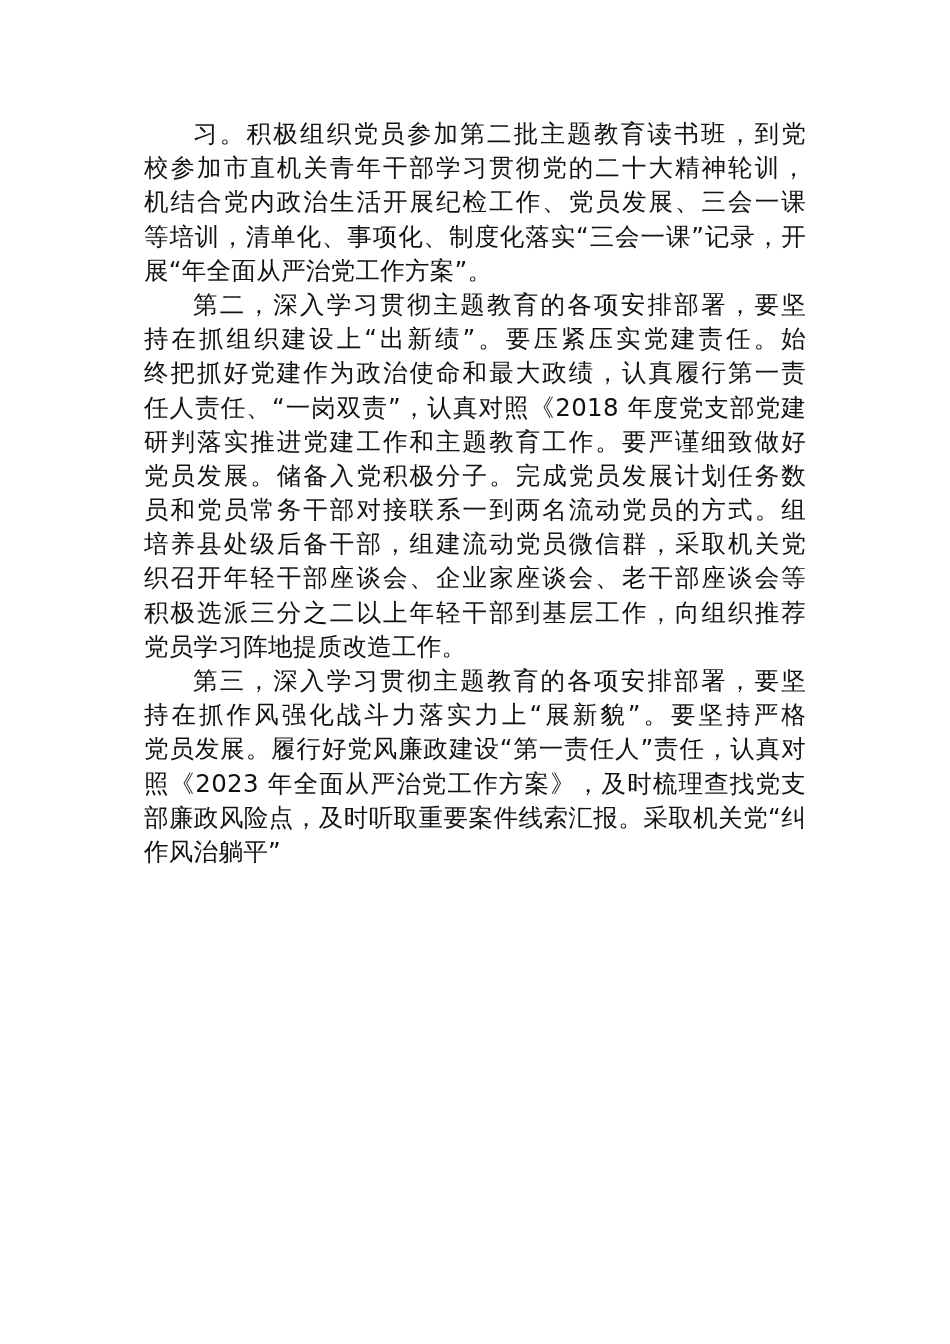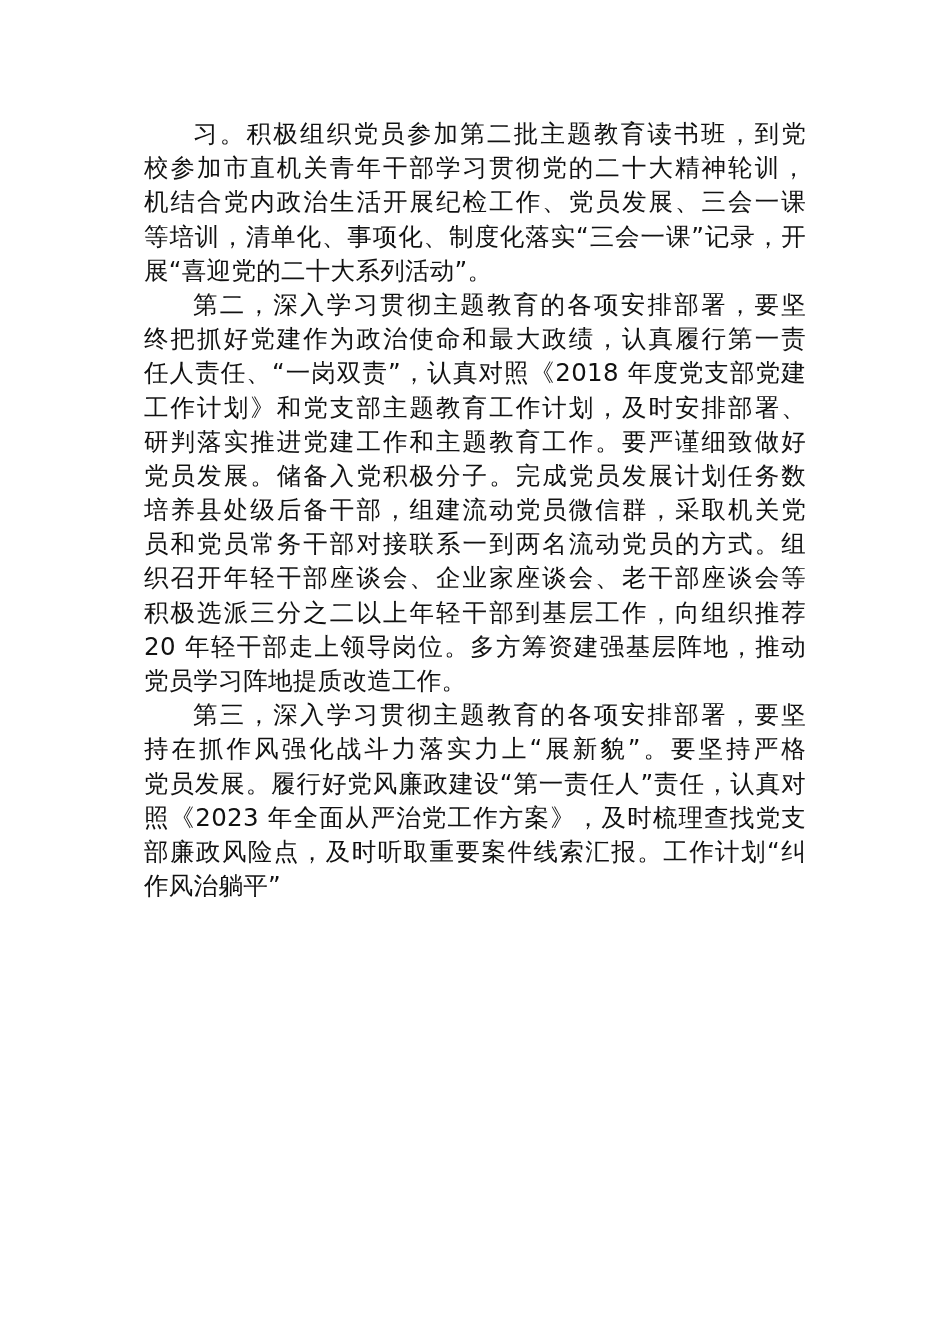--- a/index.html
+++ b/index.html
@@ -17,41 +17,40 @@
 <body>
 
 <div class="page">
   <div class="content">
 
     <div>
       <div class="line indent"><span>习。积极组织党员参加第二批主题教育读书班，到党</span></div>
       <div class="line"><span>校参加市直机关青年干部学习贯彻党的二十大精神轮训，</span></div>
       <div class="line"><span>机结合党内政治生活开展纪检工作、党员发展、三会一课</span></div>
       <div class="line"><span>等培训，清单化、事项化、制度化落实“三会一课”记录，开</span></div>
-      <div class="line last"><span>展“喜迎党的二十大系列活动”。</span></div>
+      <div class="line last"><span>展“年全面从严治党工作方案”。</span></div>
     </div>
 
     <div>
       <div class="line indent b"><span>第二，深入学习贯彻主题教育的各项安排部署，要坚</span></div>
+      <div class="line"><span class="b">持在抓组织建设上“出新绩”</span><span>。要压紧压实党建责任。始</span></div>
       <div class="line"><span>终把抓好党建作为政治使命和最大政绩，认真履行第一责</span></div>
       <div class="line"><span>任人责任、“一岗双责”，认真对照《2018 年度党支部党建</span></div>
-      <div class="line"><span>工作计划》和党支部主题教育工作计划，及时安排部署、</span></div>
       <div class="line"><span>研判落实推进党建工作和主题教育工作。要严谨细致做好</span></div>
       <div class="line"><span>党员发展。储备入党积极分子。完成党员发展计划任务数</span></div>
+      <div class="line"><span>员和党员常务干部对接联系一到两名流动党员的方式。组</span></div>
       <div class="line"><span>培养县处级后备干部，组建流动党员微信群，采取机关党</span></div>
-      <div class="line"><span>员和党员常务干部对接联系一到两名流动党员的方式。组</span></div>
       <div class="line"><span>织召开年轻干部座谈会、企业家座谈会、老干部座谈会等</span></div>
       <div class="line"><span>积极选派三分之二以上年轻干部到基层工作，向组织推荐</span></div>
-      <div class="line"><span>20 年轻干部走上领导岗位。多方筹资建强基层阵地，推动</span></div>
       <div class="line last"><span>党员学习阵地提质改造工作。</span></div>
     </div>
 
     <div>
       <div class="line indent b"><span>第三，深入学习贯彻主题教育的各项安排部署，要坚</span></div>
       <div class="line"><span class="b">持在抓作风强化战斗力落实力上“展新貌”</span><span>。要坚持严格</span></div>
       <div class="line"><span>党员发展。履行好党风廉政建设“第一责任人”责任，认真对</span></div>
       <div class="line"><span>照《2023 年全面从严治党工作方案》，及时梳理查找党支</span></div>
-      <div class="line"><span>部廉政风险点，及时听取重要案件线索汇报。工作计划“纠</span></div>
+      <div class="line"><span>部廉政风险点，及时听取重要案件线索汇报。采取机关党“纠</span></div>
       <div class="line last"><span>作风治躺平”</span></div>
     </div>
 
   </div>
 </div>
 
 </body></html>

